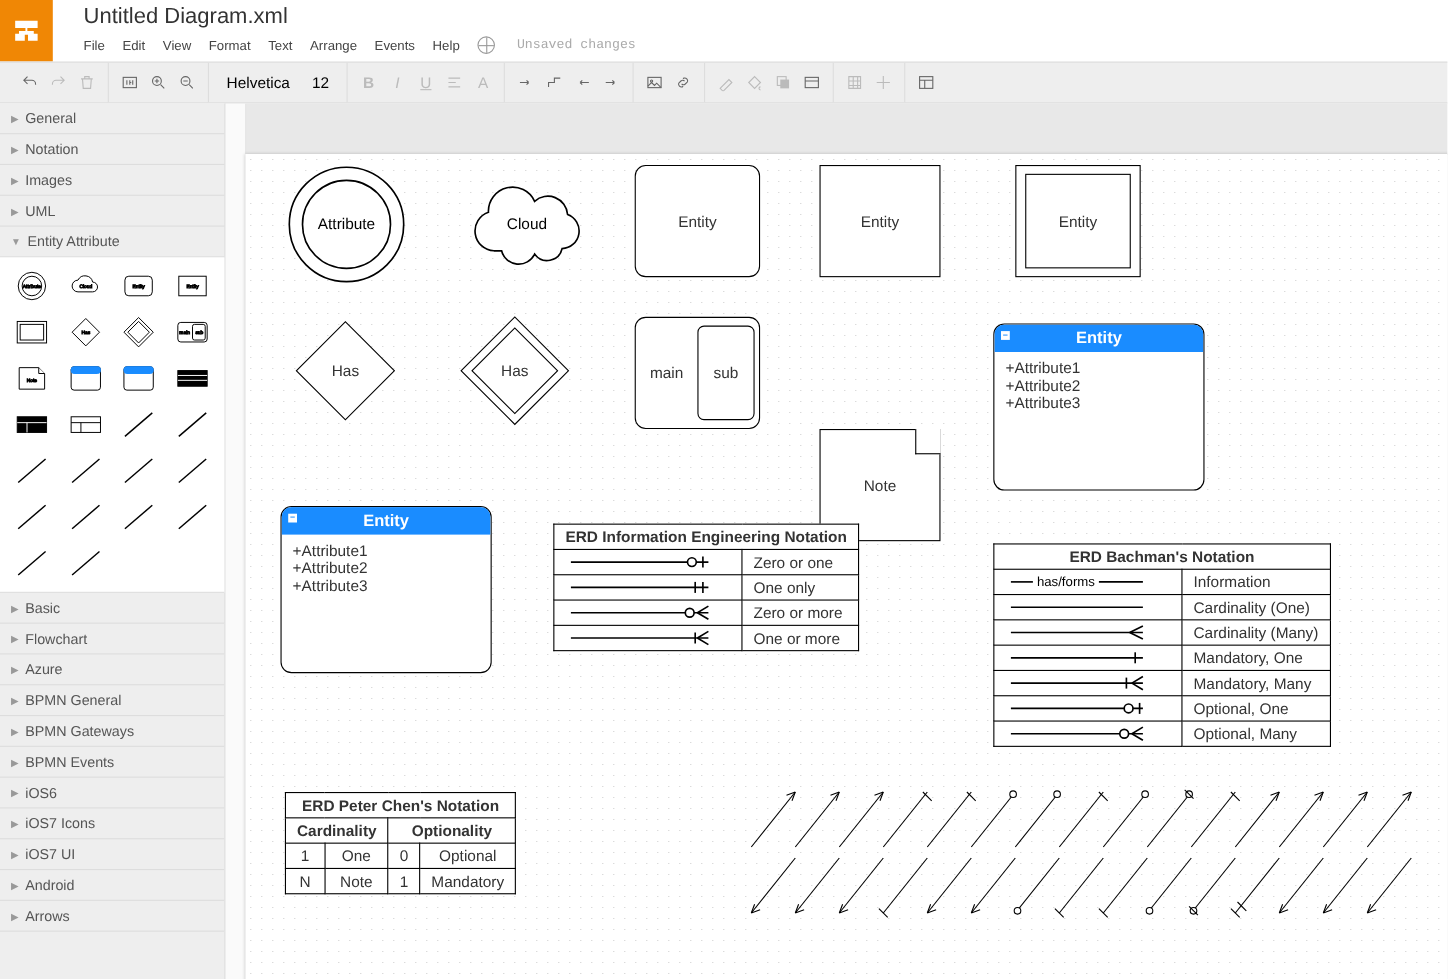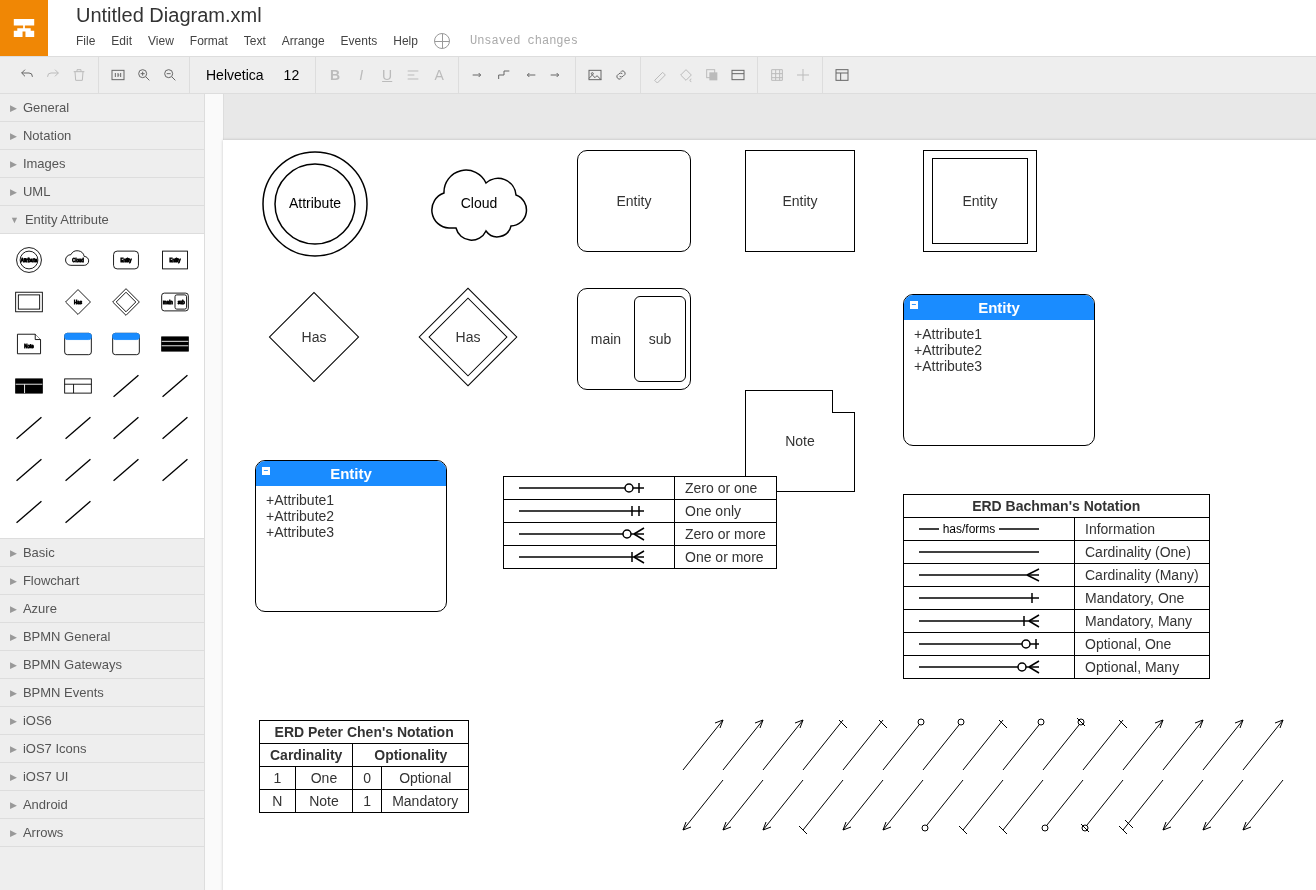--- a/index.html
+++ b/index.html
@@ -524,20 +524,23 @@
           <div class="body-cells">
             <div>+Attribute1</div>
             <div>+Attribute2</div>
             <div>+Attribute3</div>
           </div>
         </div>
 
         <div class="shape" style="left:280px;top:336px">
           <table class="erd-table erd-wide">
             <tbody>
+                <tr>
+                  <th colspan="2">ERD Information Engineering Notation</th>
+                </tr>
             <tr>
                   <td class="sym">
                     <svg>
                       <line class="fat" x1="5" y1="7" x2="130" y2="7"></line>
                       <circle cx="115" cy="7" r="4" fill="#fff" stroke="#000" stroke-width="1.5"></circle>
                       <line class="fat" x1="125" y1="2" x2="125" y2="12"></line>
                     </svg>
                   </td>
                   <td class="lab">Zero or one</td>
                 </tr>

